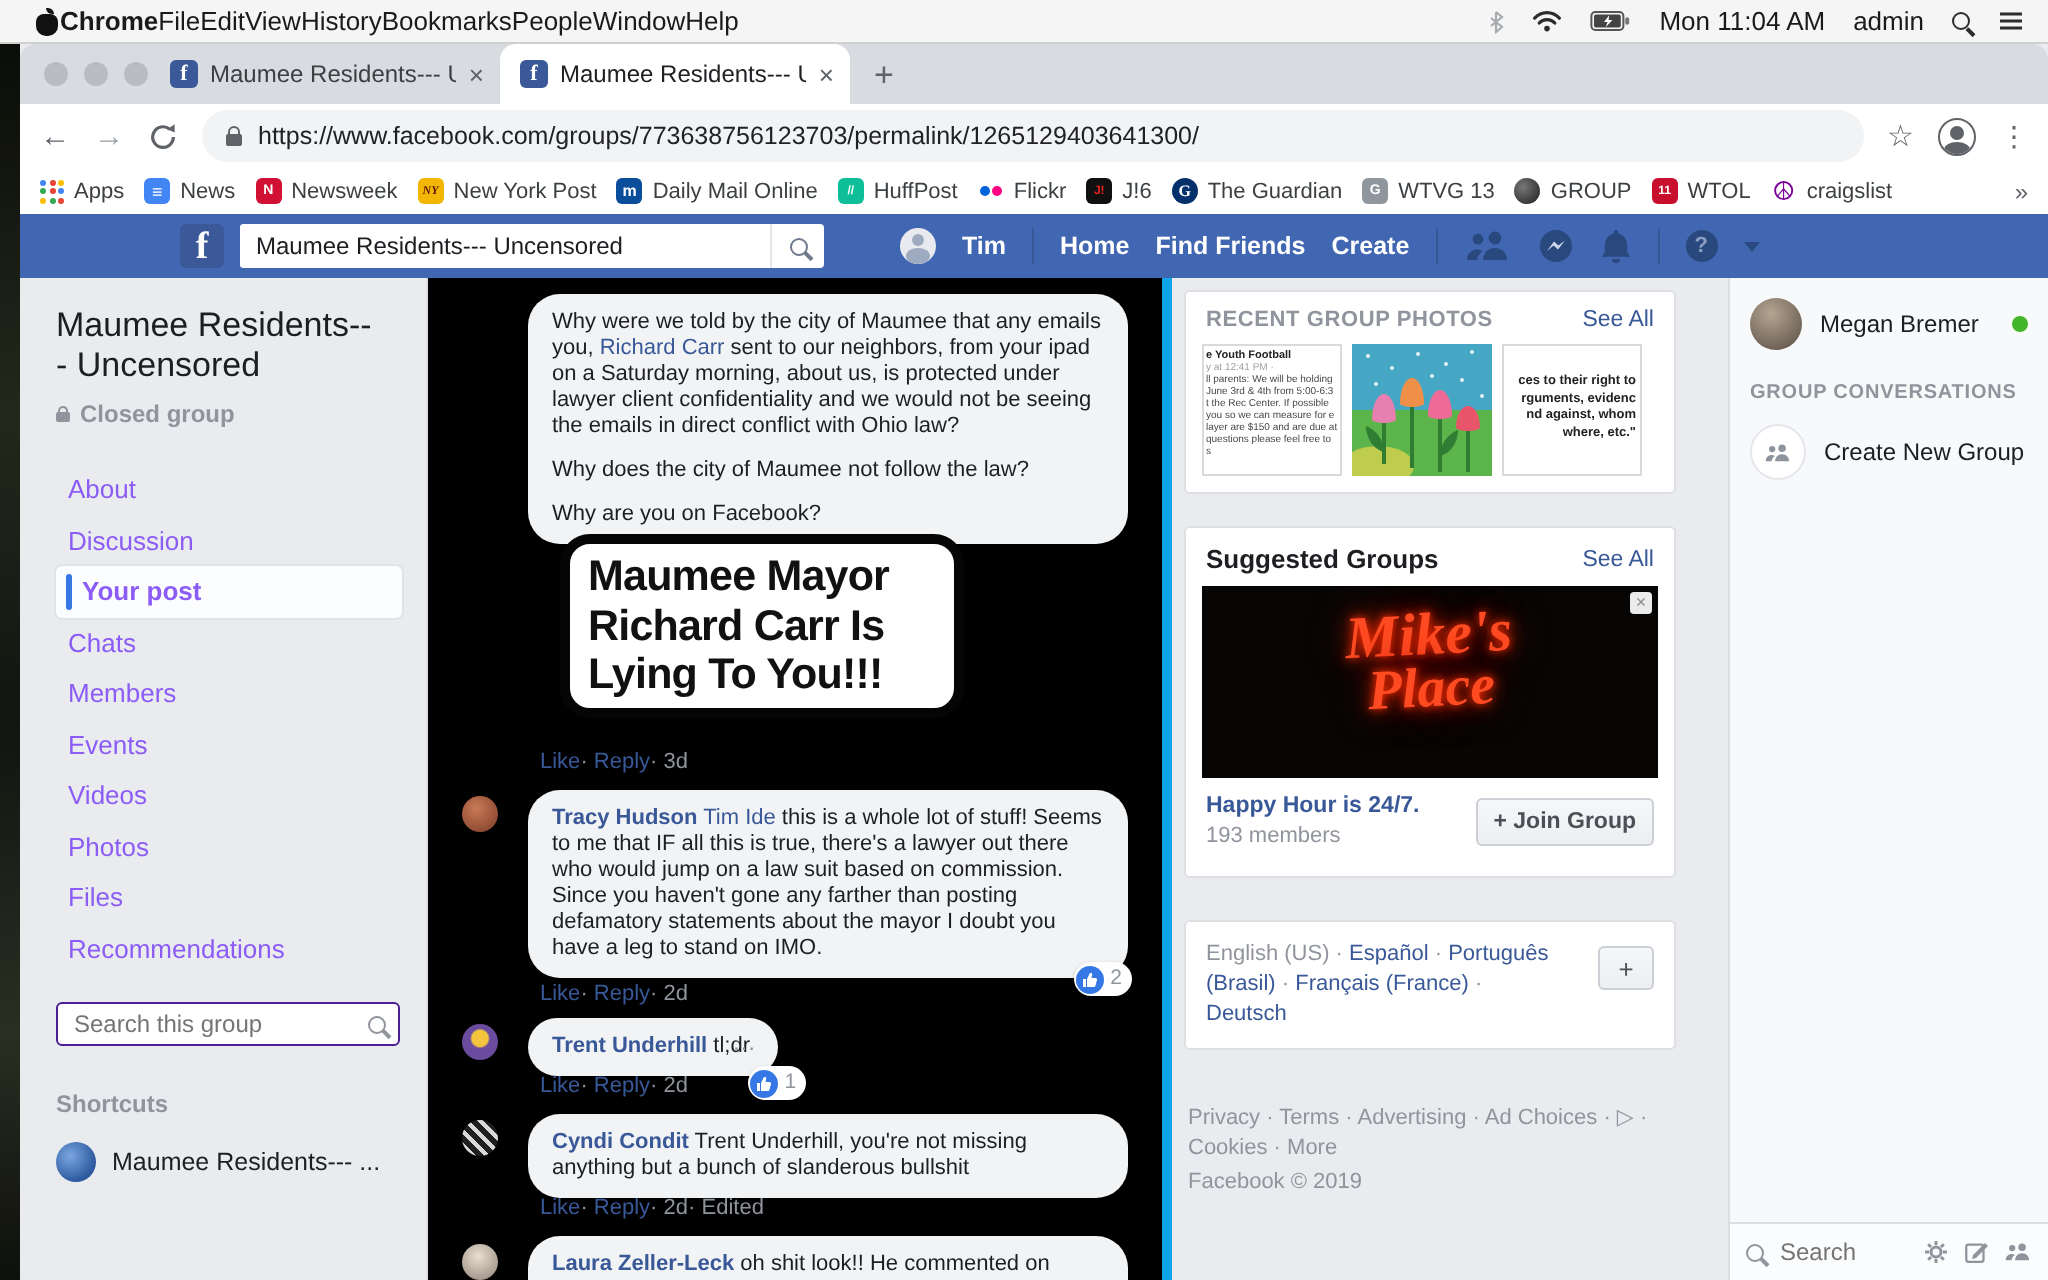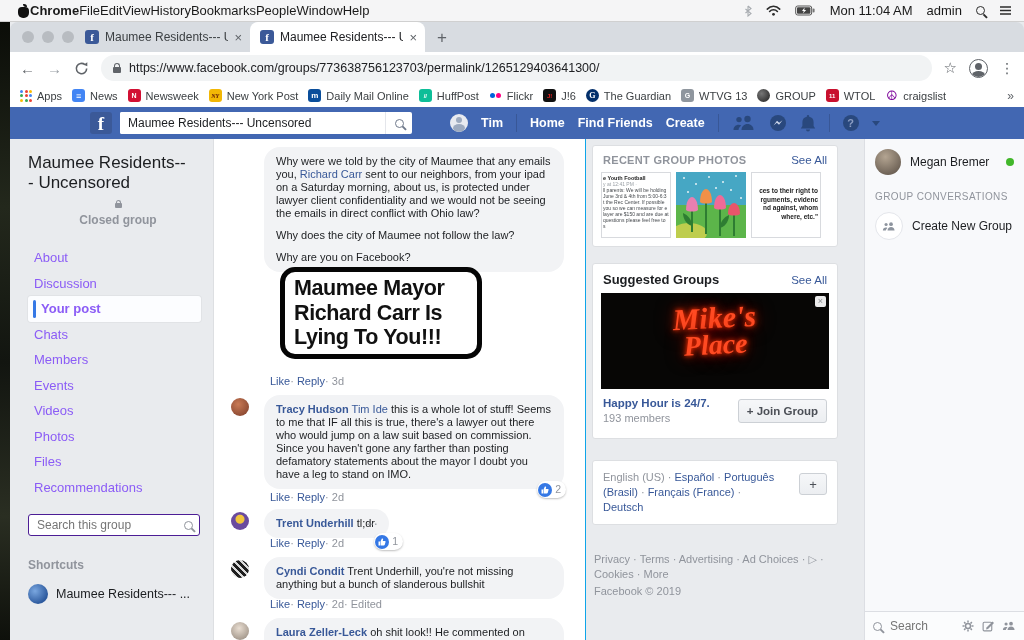--- a/index.html
+++ b/index.html
@@ -91,38 +91,38 @@
   .fbnav .uservatar::after{content:"";position:absolute;left:3px;top:10px;width:12px;height:8px;border-radius:50%;background:#9daabf;}
   .fbsep{width:1px;height:18px;background:rgba(0,0,0,.15);}
   .help-circ{width:16px;height:16px;border-radius:50%;background:#29487d;color:#8b9dc3;
     font-size:11px;font-weight:bold;display:flex;align-items:center;justify-content:center;}
   .caret{width:0;height:0;border-left:4.5px solid transparent;border-right:4.5px solid transparent;border-top:5px solid #29487d;}
   
   .page{position:absolute;left:0;top:117px;width:100%;height:501px;background:#e9ebee;}
   
   .sidebar{position:absolute;left:18px;top:0;width:180px;font-size:13px;color:#1c1e21;}
   .grp-title{font-size:17px;line-height:19.5px;color:#1c1e21;margin-top:14px;width:160px;}
-  .grp-privacy{display:flex;align-items:center;gap:5px;color:#90949c;font-size:12px;font-weight:bold;margin-top:8px;flex-direction:column;}
+  .grp-privacy{display:flex;align-items:center;gap:5px;color:#90949c;font-size:12px;font-weight:bold;margin-top:8px;}
   .minilock{position:relative;width:7px;height:5px;background:#90949c;border-radius:1px;margin-top:3px;}
   .minilock::before{content:"";position:absolute;top:-3.5px;left:1px;width:3px;height:3px;
     border:1.3px solid #90949c;border-bottom:none;border-radius:2.5px 2.5px 0 0;}
   .snav{margin-top:18px;}
   .snav .it{height:25.5px;display:flex;align-items:center;padding-left:6px;color:#8b5cf6;}
   .snav .it.sel{background:#fcfdff;border-radius:3px;font-weight:bold;position:relative;padding-left:13px;width:160px;box-shadow:0 0 0 1px rgba(0,0,0,.03);}
   .snav .it.sel::before{content:"";position:absolute;left:5px;top:4px;bottom:4px;width:2.5px;background:#3578e5;border-radius:2px;}
   .sgsearch{margin-top:14px;width:158px;height:20px;border:1px solid #4c1d95;border-radius:3px;background:#fff;
     display:flex;align-items:center;padding:0 6px;gap:24px;color:#90949c;}
   .sgsearch input{flex:1;border:none;outline:none;font-size:12px;color:#1c1e21;background:#fff;
     font-family:"Liberation Sans",sans-serif;min-width:0;}
   .shortcuts-label{margin-top:22px;color:#90949c;font-weight:bold;font-size:12px;}
   .shortcut{display:flex;align-items:center;gap:8px;margin-top:12px;font-size:12.5px;}
   .shortcut .ic{width:20px;height:20px;border-radius:50%;background:radial-gradient(circle at 35% 35%,#7aa7e0,#2d5a9e 70%);}
   
-  .maincard{position:absolute;left:203px;top:0;width:373px;height:501px;background:#ffffff;
-    border-left:1px solid #dddfe2;border-right:1px solid #0ea5e9;box-sizing:border-box;}
+  .maincard{position:absolute;left:203px;top:0;width:373px;height:501px;background:#000000;
+    border-left:1px solid #dddfe2;border-right:5px solid #0ea5e9;box-sizing:border-box;}
   .bubble{background:#f2f3f5;border-radius:16px;padding:8px 12px;font-size:11px;line-height:13px;
     color:#1c1e21;width:300px;box-sizing:border-box;position:relative;}
   .bubble p{margin:0 0 9px 0;}
   .bubble p:last-child{margin-bottom:0;}
   .blue-link{color:#385898;}
   .author{color:#385898;font-weight:bold;}
   .meta{font-size:11px;color:#90949c;display:flex;gap:0;}
   .meta span + span::before{content:" · ";color:#90949c;}
   .meta .lnk{color:#385898;}
   .cavatar{position:absolute;width:18px;height:18px;border-radius:50%;}
@@ -166,21 +166,21 @@
     background:linear-gradient(#f6f7f9,#eceef1);color:#4b4f56;font-size:13px;display:flex;align-items:center;justify-content:center;}
   .fbfooter{margin-top:9px;font-size:11px;line-height:15px;color:#90949c;width:235px;}
   .fbfooter span + span::before{content:" · ";}
   .copyright{margin-top:2px;color:#90949c;}
   
   .chatrail{position:absolute;left:854px;top:0;width:160px;height:501px;background:#f8f9fb;border-left:1px solid #dcdee3;box-sizing:border-box;}
   .contact{display:flex;align-items:center;gap:9px;padding:10px 10px 0;}
   .contact .av{width:26px;height:26px;border-radius:50%;background:radial-gradient(circle at 40% 30%,#b4a592,#6e6256 75%);}
   .contact .nm{font-size:12px;color:#1c1e21;flex:1;}
   .dot-online{width:8px;height:8px;border-radius:50%;background:#42b72a;}
-  .rail-label{padding:16px 10px 0;font-size:10px;font-weight:normal;color:#90949c;letter-spacing:.4px;}
+  .rail-label{padding:16px 10px 0;font-size:10px;font-weight:bold;color:#90949c;letter-spacing:.4px;}
   .createrow{display:flex;align-items:center;gap:9px;padding:10px 10px 0;font-size:12px;color:#1c1e21;}
   .createrow .circ{width:26px;height:26px;border-radius:50%;background:#fff;border:1px solid #e4e6eb;
     display:flex;align-items:center;justify-content:center;}
   .railsearch{position:absolute;left:0;right:0;bottom:0;height:28px;border-top:1px solid #dcdee3;background:#fbfcfd;
     display:flex;align-items:center;gap:6px;padding:0 8px;color:#90949c;font-size:12px;}
   .railsearch input{flex:1;border:none;outline:none;background:transparent;font-size:12px;color:#1c1e21;
     font-family:"Liberation Sans",sans-serif;min-width:0;}
   .railicons{display:flex;gap:8px;align-items:center;}
   svg{display:block;}
 </style>

